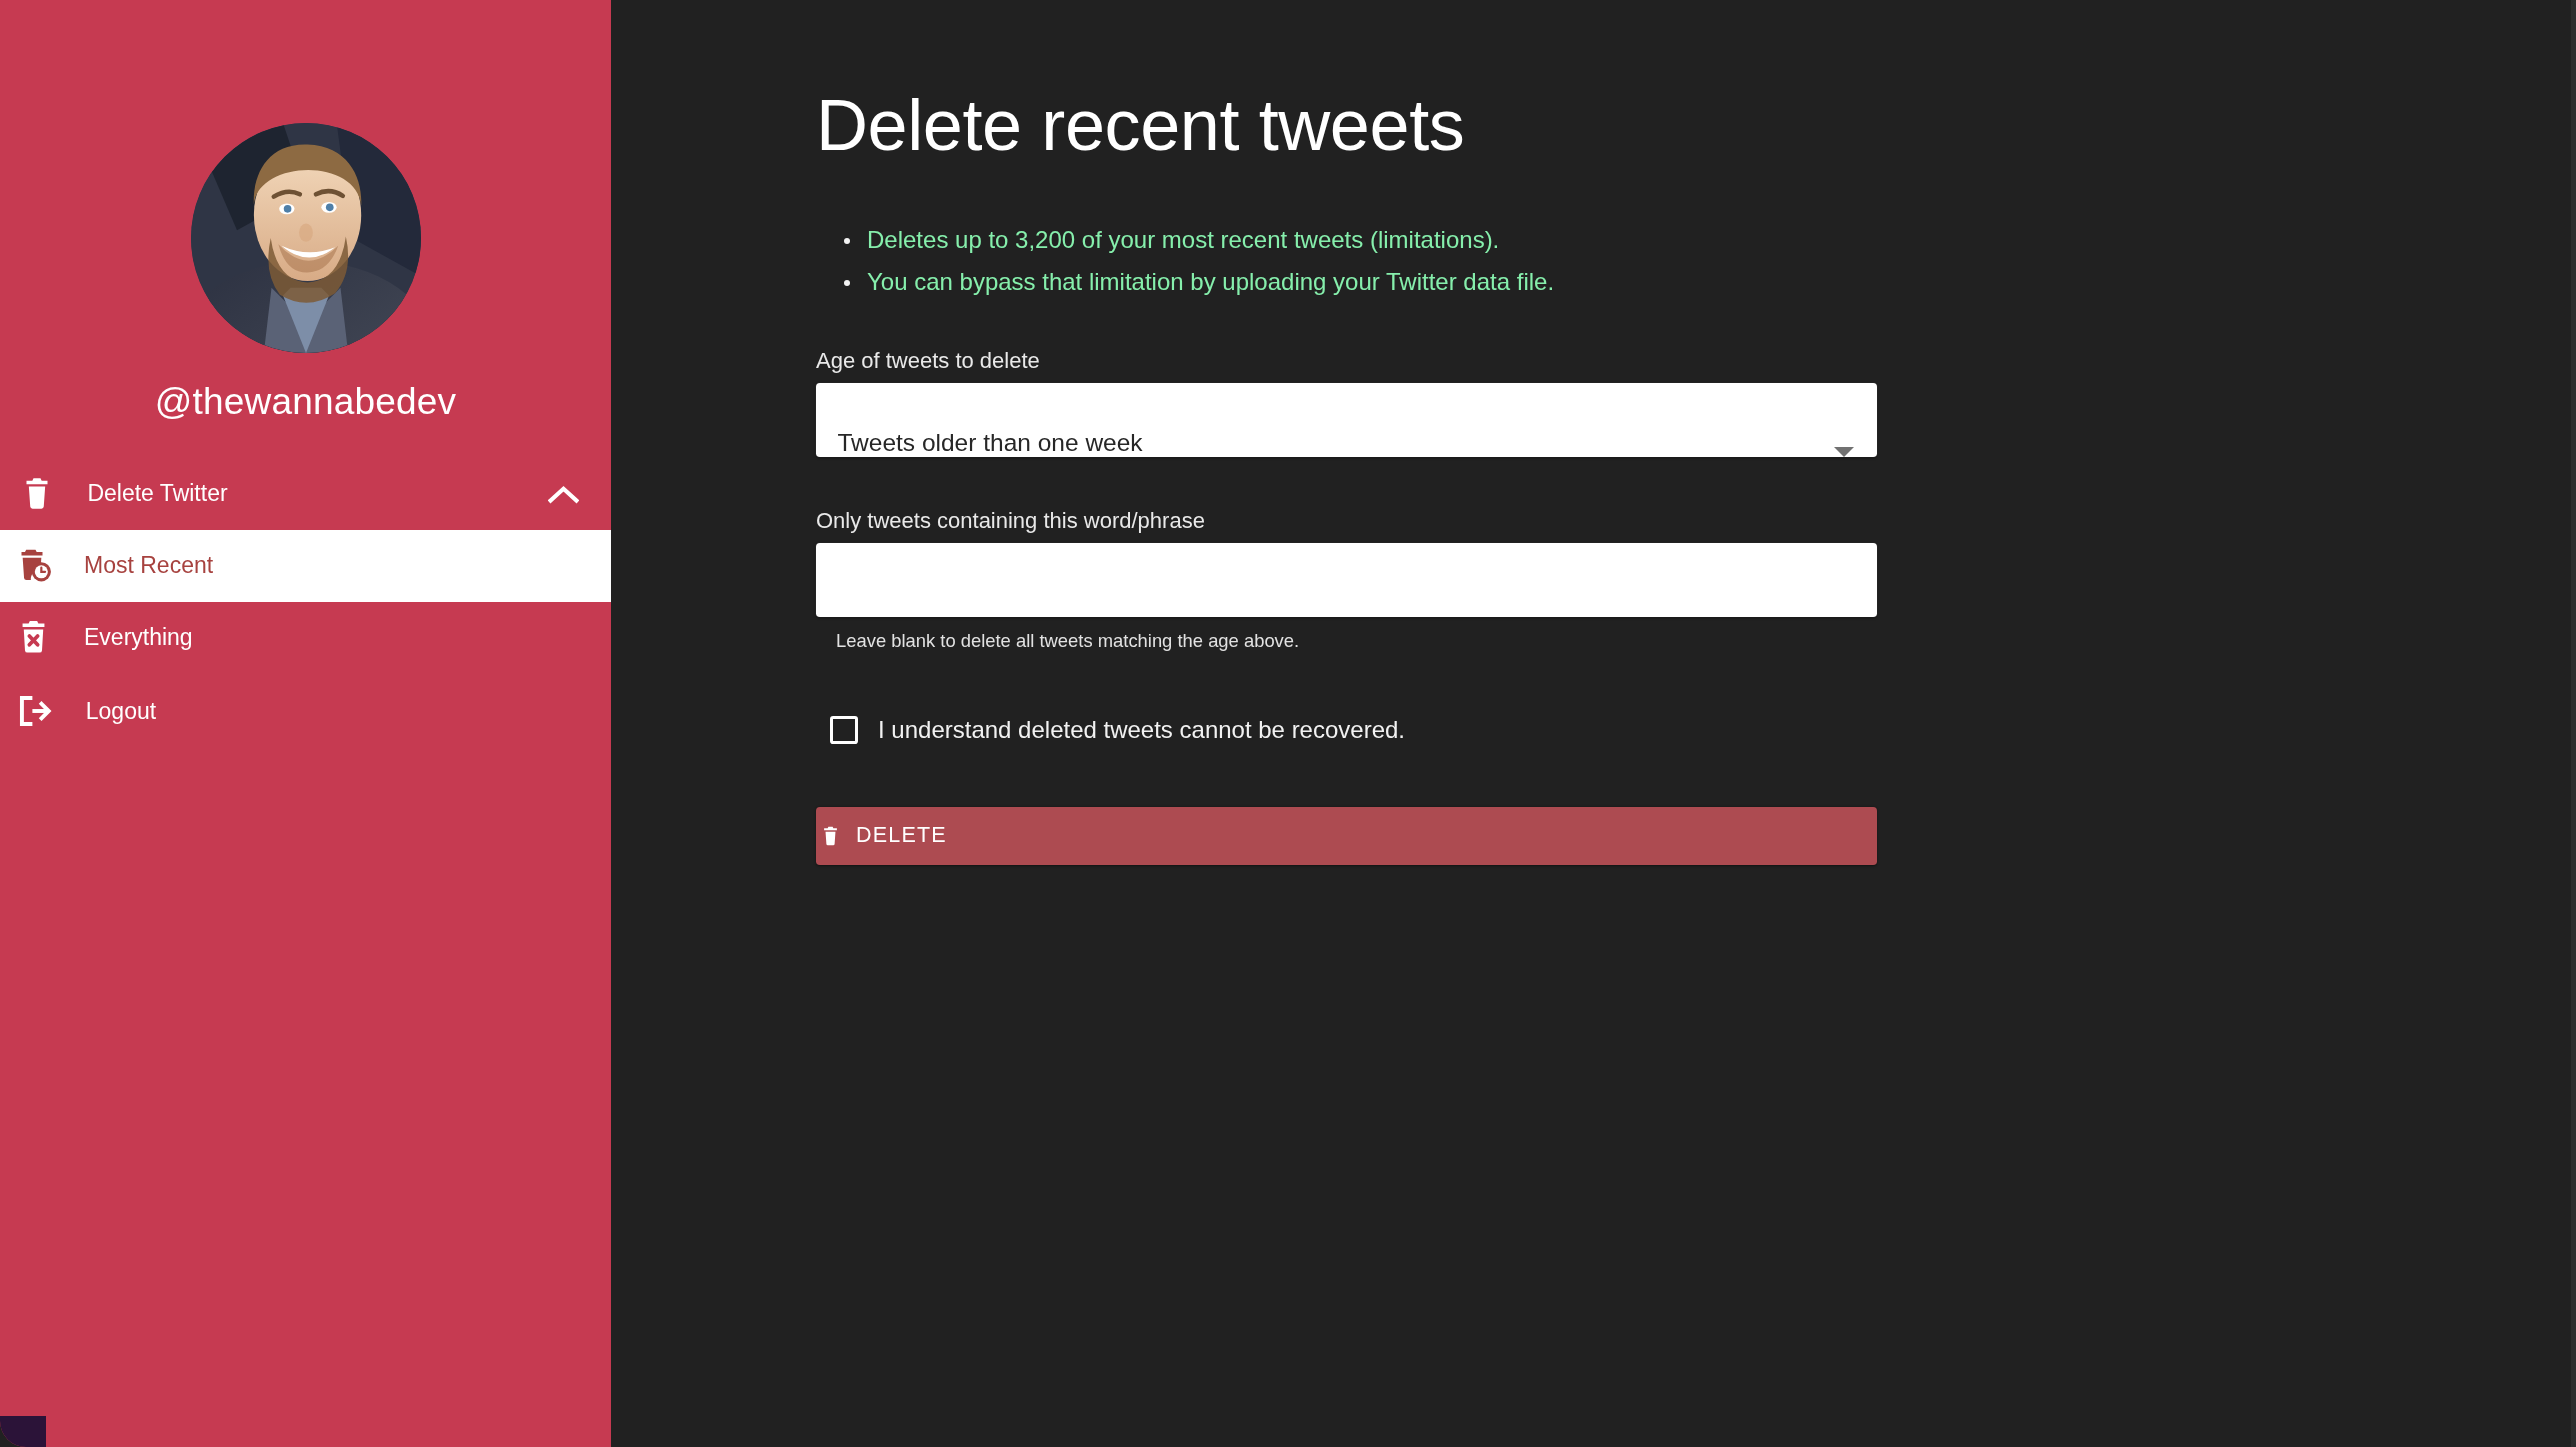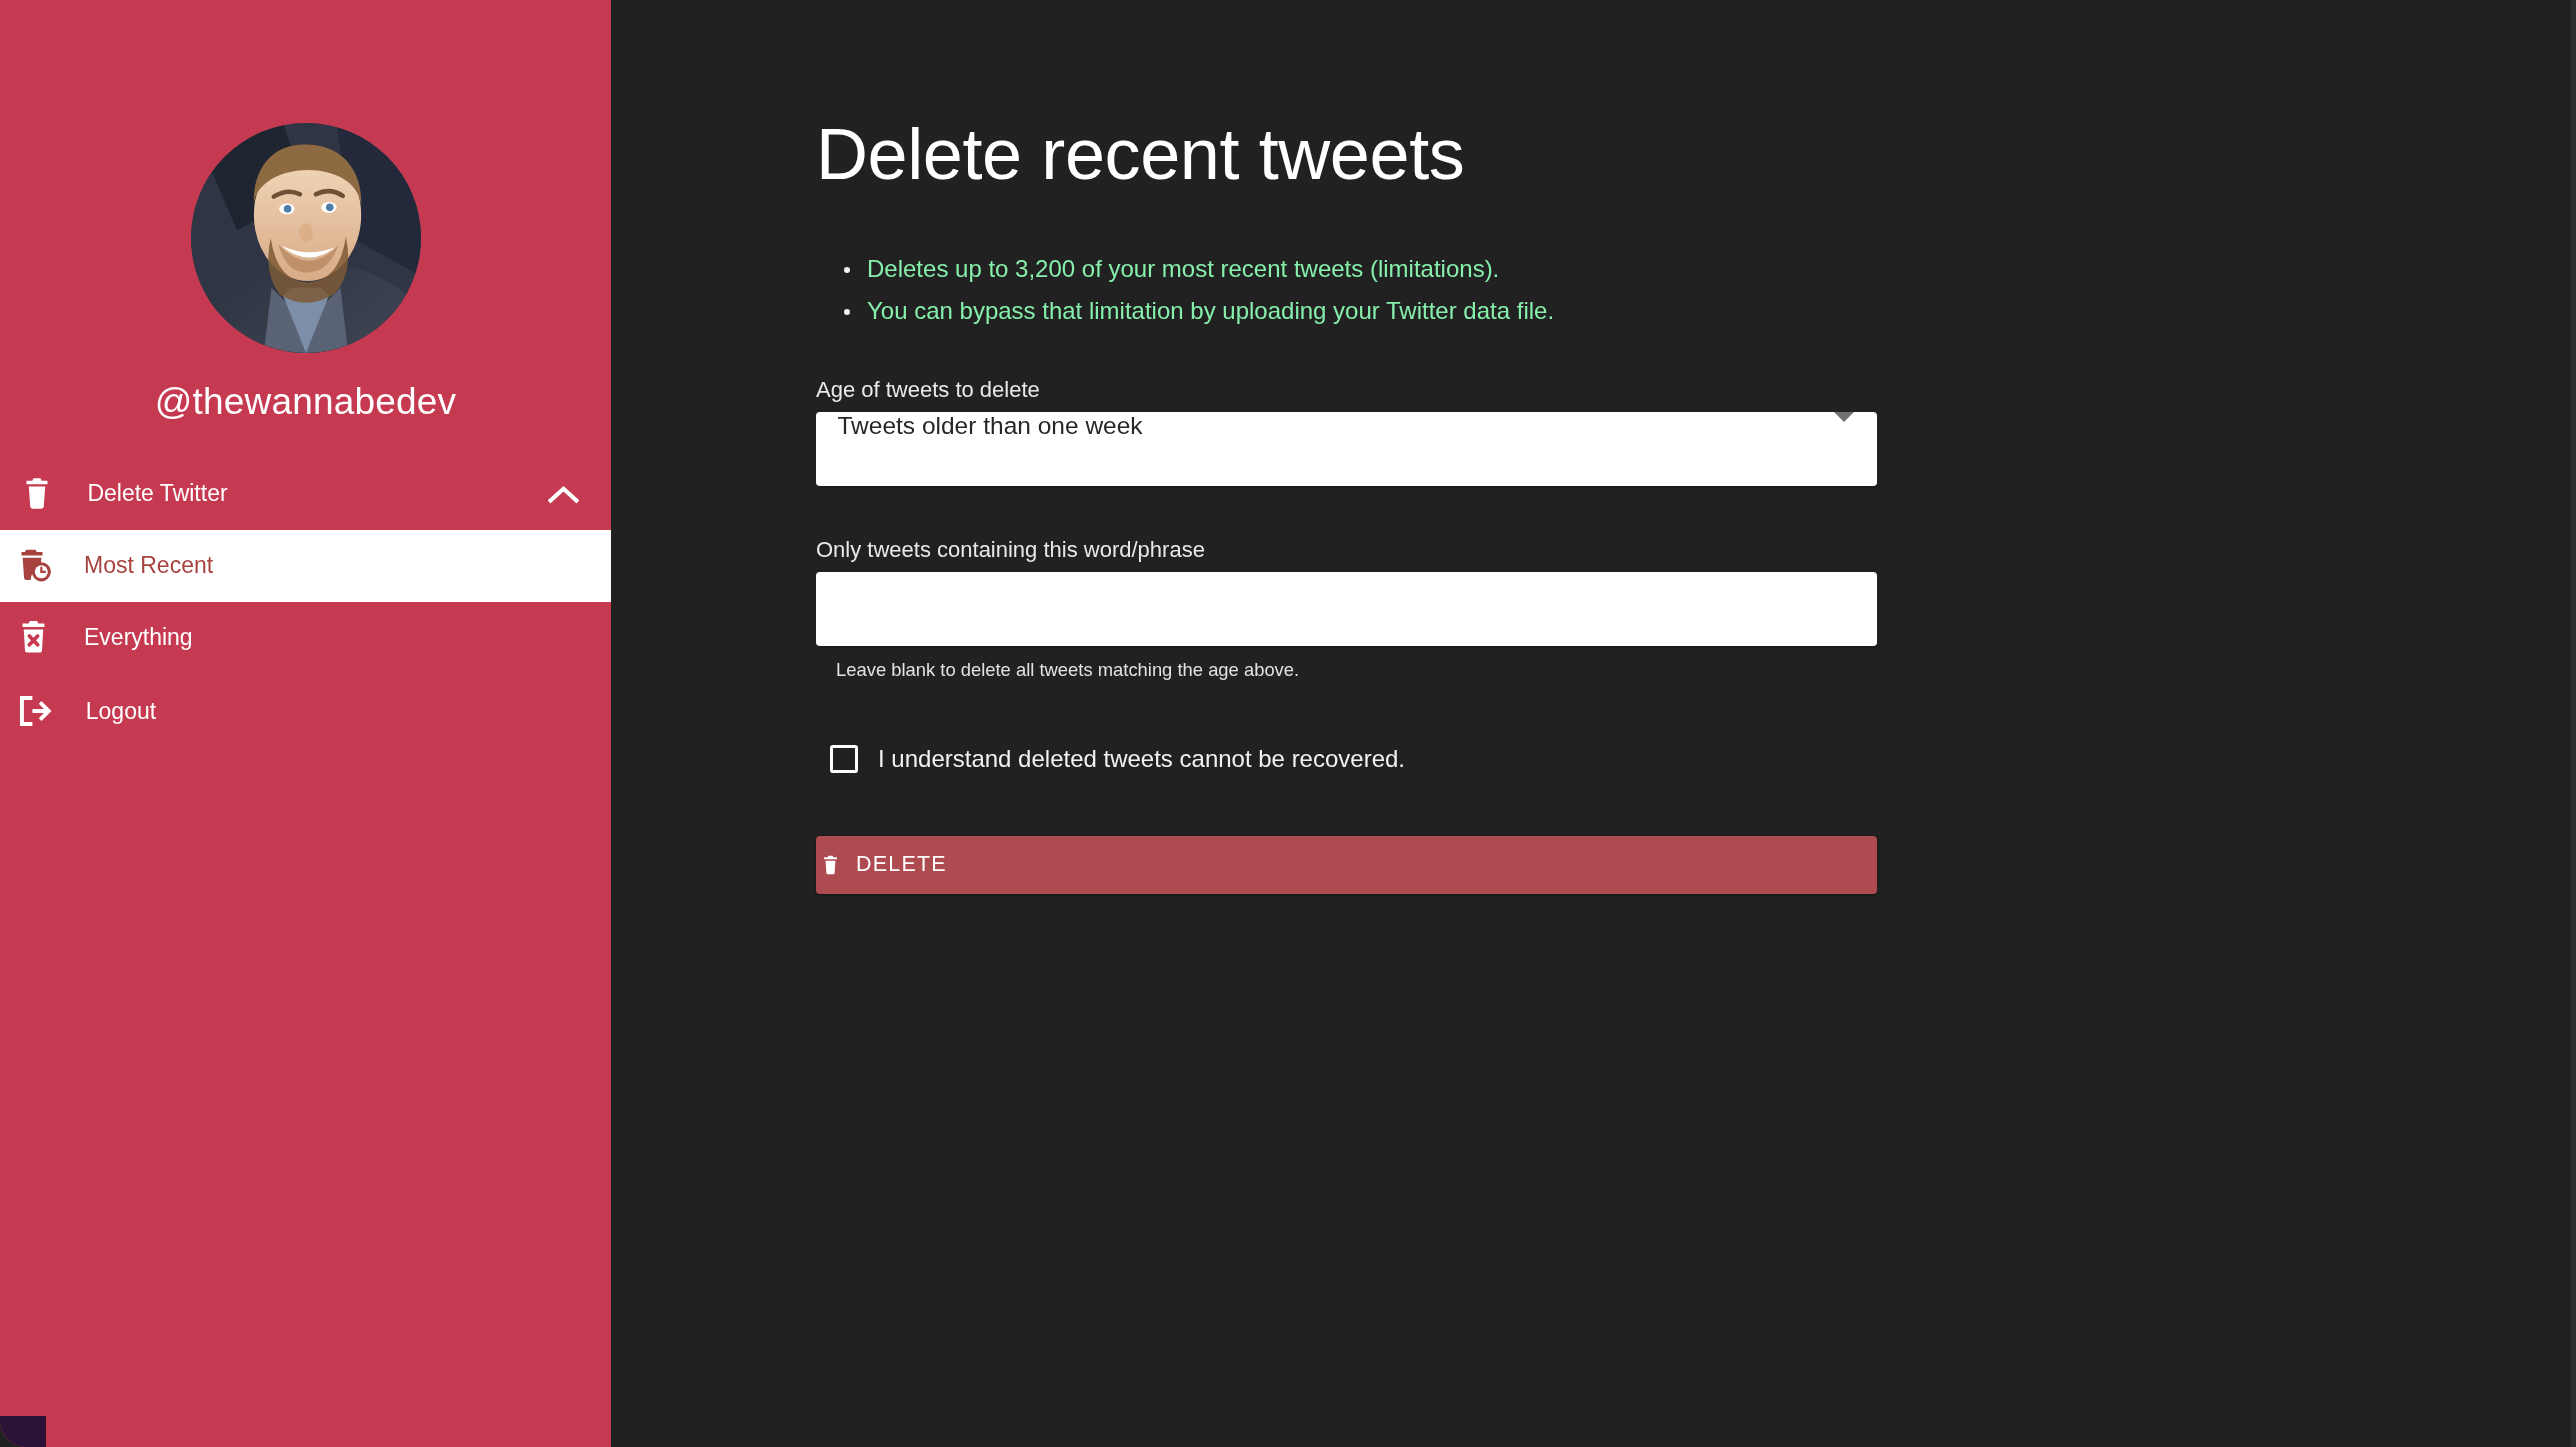--- a/index.html
+++ b/index.html
@@ -152,21 +152,21 @@
     height: 1447px;
     background: #2d2d2d;
   }
 
   .page-title {
     color: #ffffff;
     font-size: 72px;
     font-weight: 300;
     letter-spacing: -0.4px;
     margin: 0;
-    padding-top: 117px;
+    padding-top: 88px;
     line-height: 1.05;
   }
 
   .notes {
     margin: 64px 0 0 0;
     padding: 0 0 0 28px;
     list-style: none;
     color: #86efac;
   }
   .notes li {
@@ -198,21 +198,21 @@
   }
 
   .select-shell {
     position: relative;
     width: 1061px;
     height: 74px;
     background: #ffffff;
     border-radius: 3.8px;
     box-shadow: 0 0.8px 2.3px rgba(0,0,0,0.55), 0 0 0 0.8px rgba(255,255,255,0.06);
     display: flex;
-    align-items: flex-start;
+    align-items: flex-end;
     cursor: pointer;
     box-sizing: border-box;
   }
   .select-value {
     color: #272727;
     font-size: 24.5px;
     padding-left: 21.5px;
     flex: 1 1 auto;
     white-space: nowrap;
     overflow: hidden;

